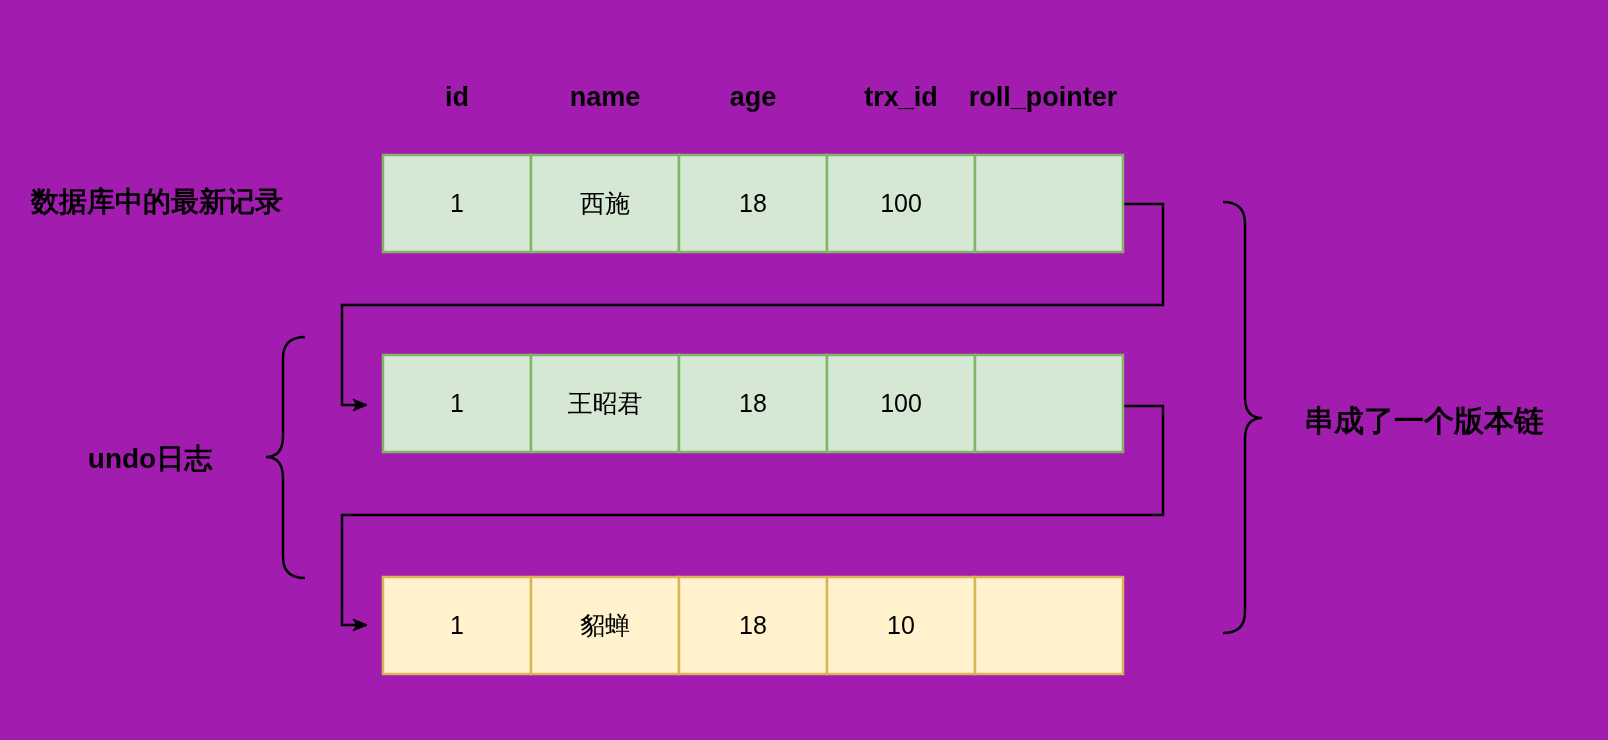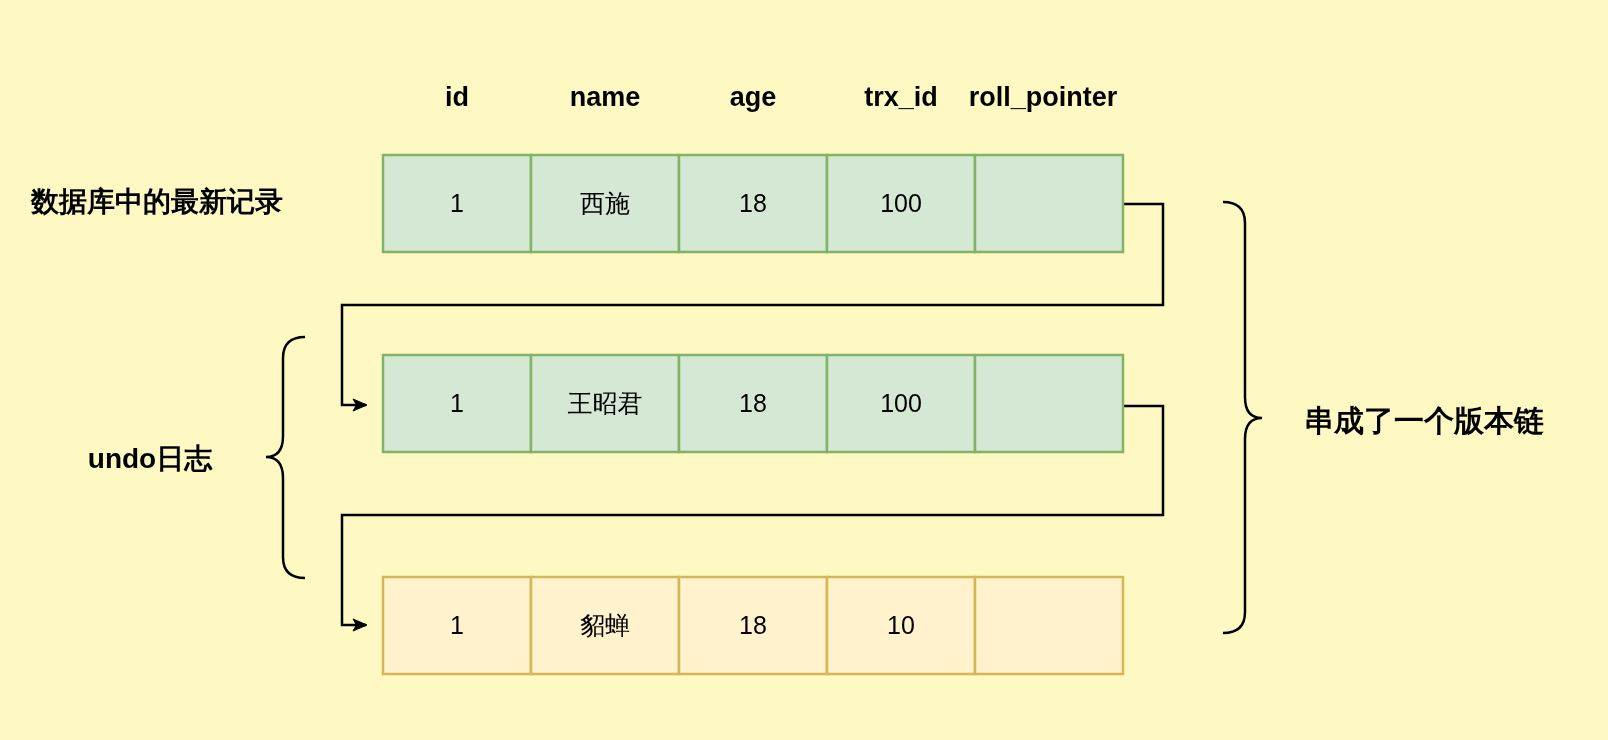--- a/index.html
+++ b/index.html
@@ -4,21 +4,21 @@
 <style>
   html, body {
     margin: 0;
     padding: 0;
     background: #ffffff;
   }
   .canvas {
     position: relative;
     width: 1608px;
     height: 740px;
-    background: #fef9c3;
+    background: #a21caf;
     font-family: "Liberation Sans", "DejaVu Sans", sans-serif;
     overflow: hidden;
   }
   svg { display: block; }
   text {
     font-family: "Liberation Sans", "DejaVu Sans", sans-serif;
     fill: #000000;
   }
   .col-header {
     font-size: 27px;

